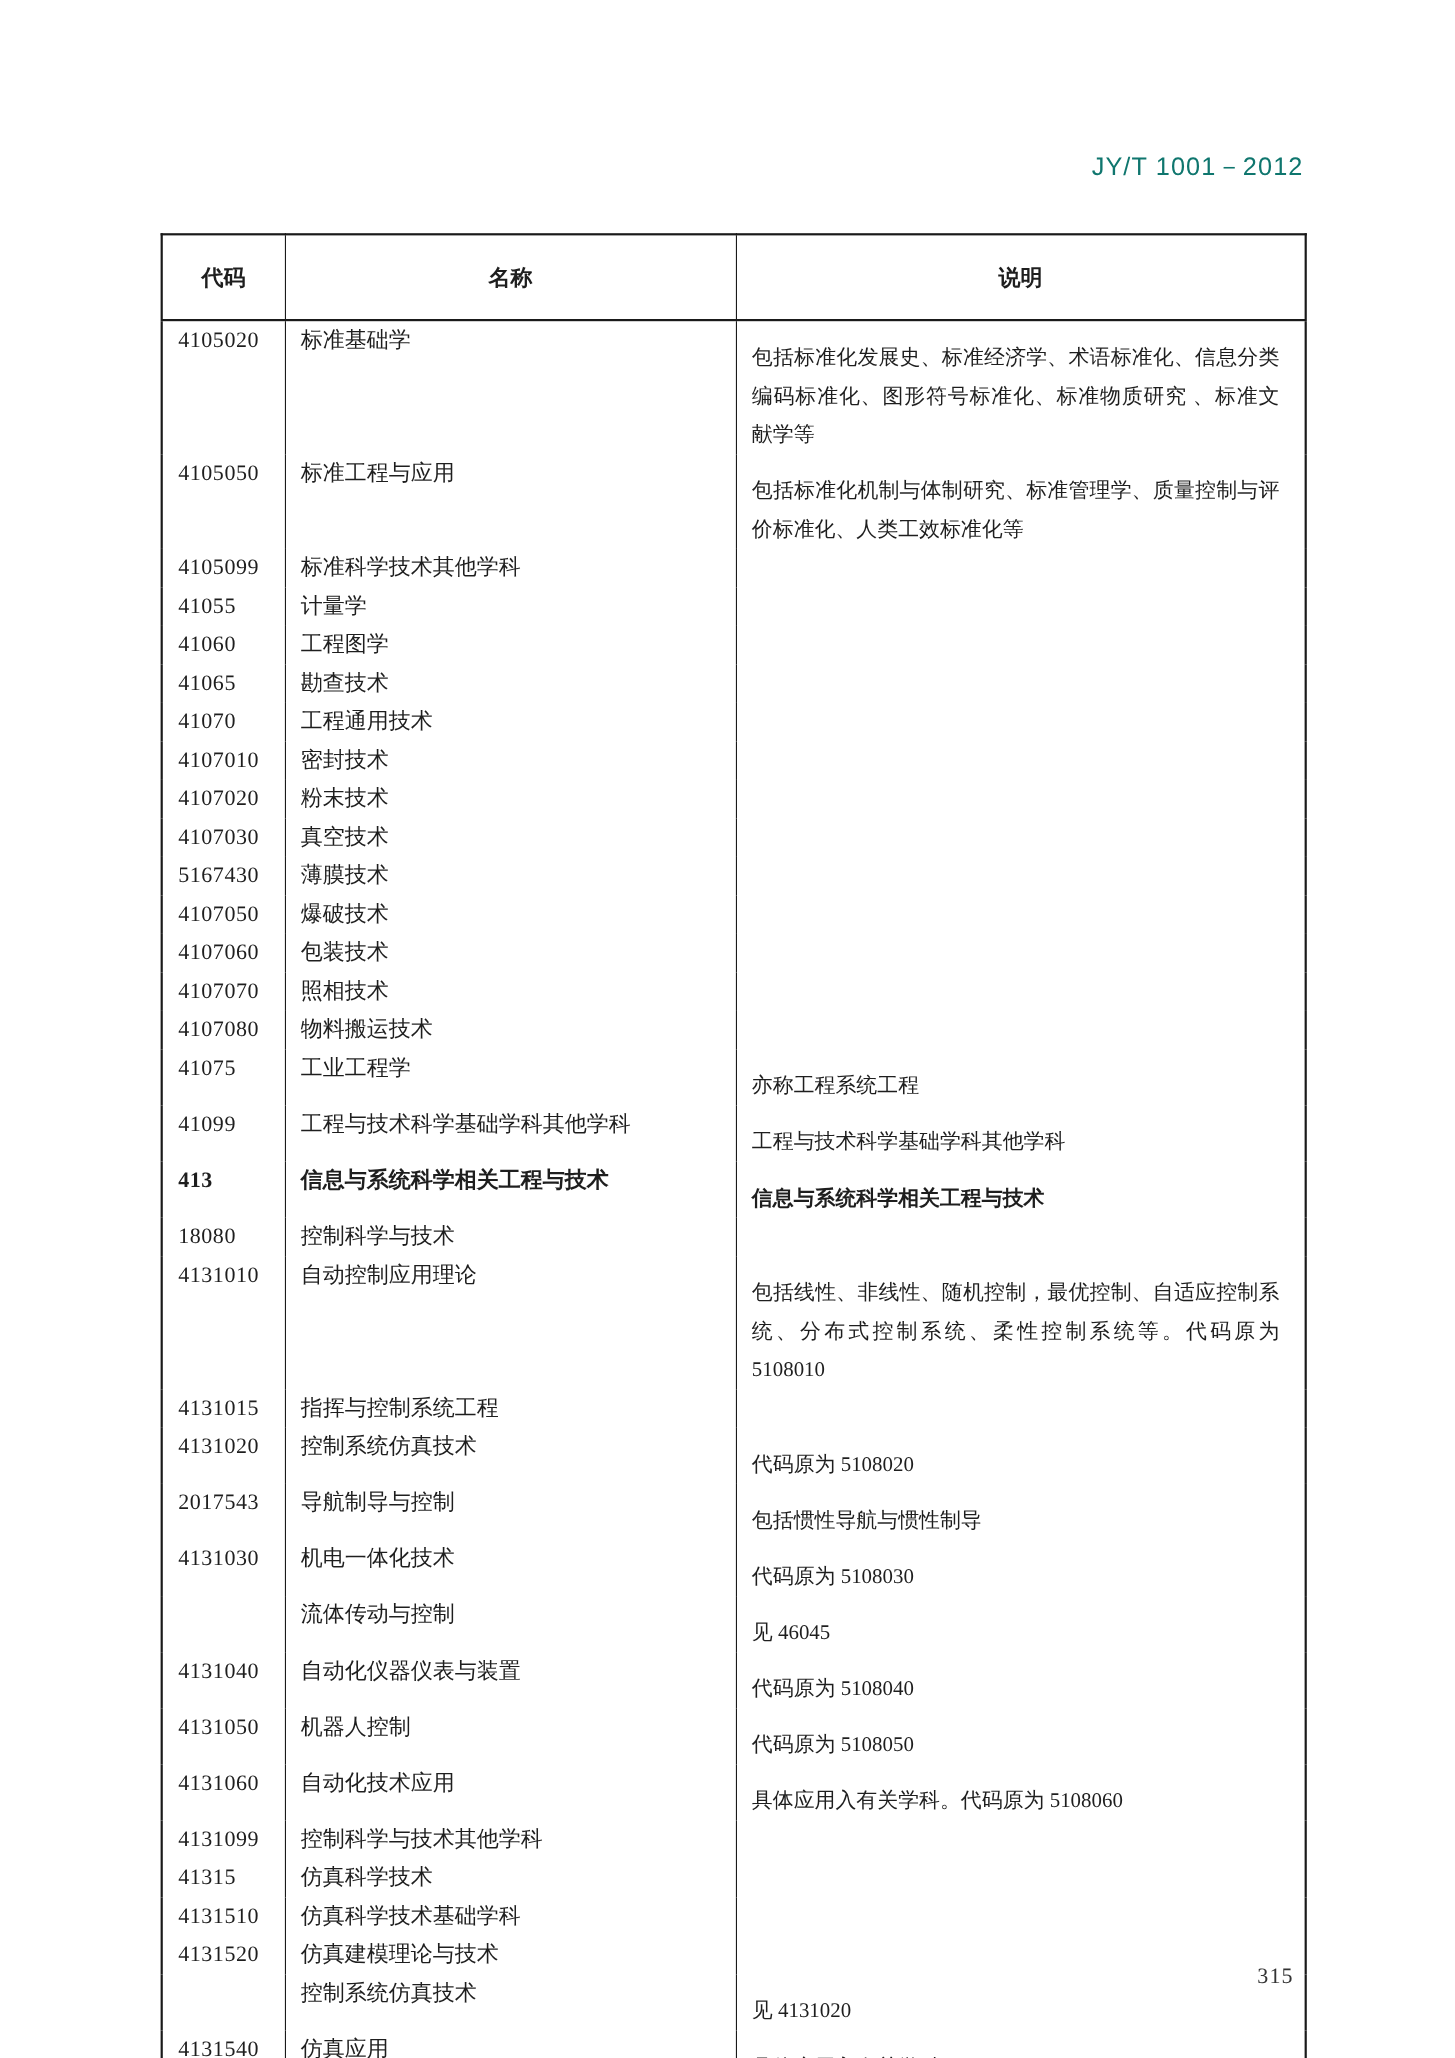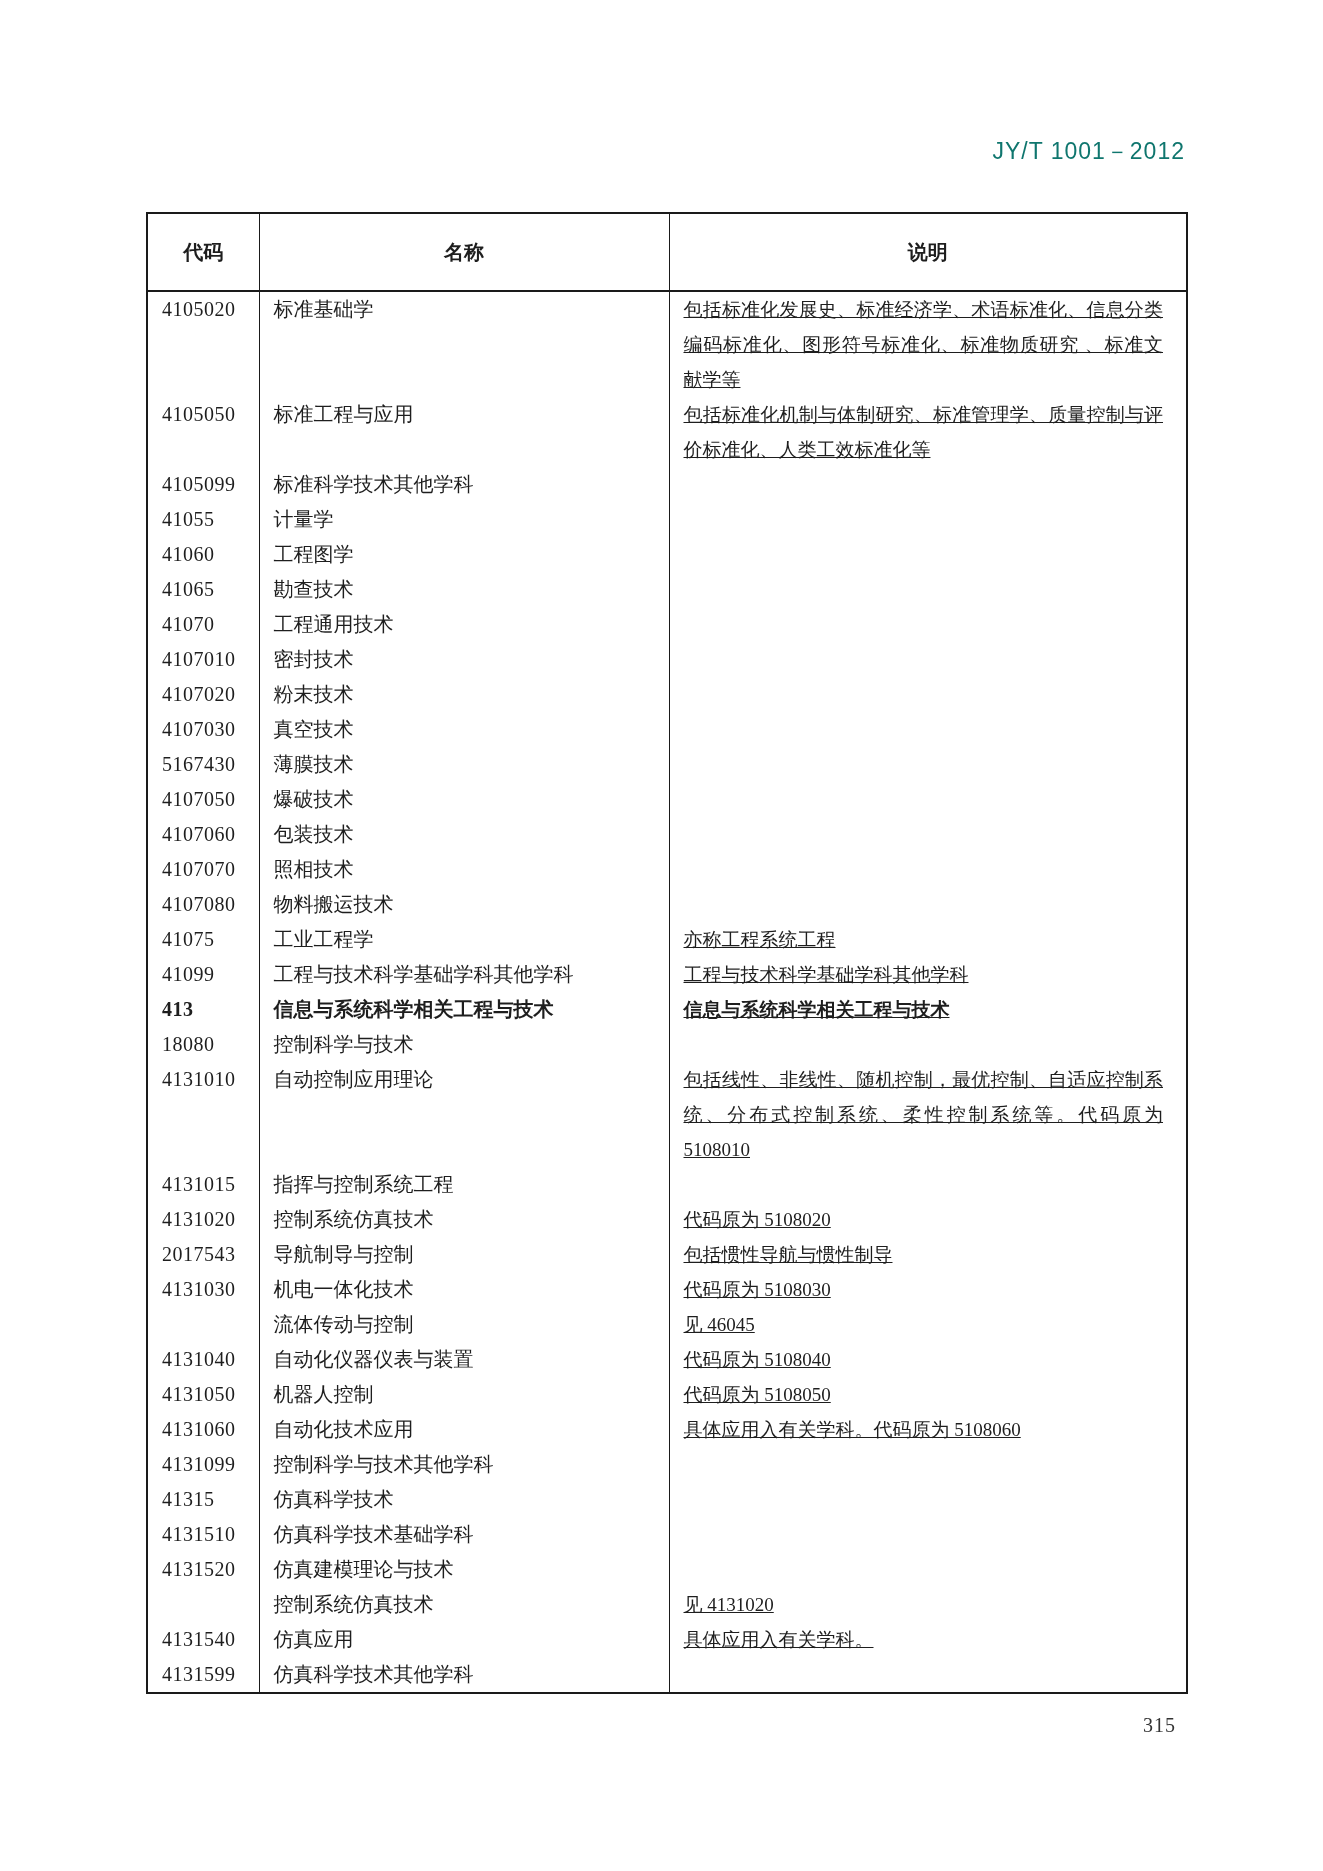--- a/index.html
+++ b/index.html
@@ -54,30 +54,29 @@
     font-size: 20px;
   }
   tbody td:first-child { border-left: none; }
   tbody td.code {
     font-size: 20px;
     letter-spacing: 0.5px;
   }
   tbody td.desc {
     font-size: 19px;
     text-align: justify;
-    padding: 0 23px 0 14px;
-    text-decoration: underline;
+    padding: 16px 23px 0 14px;
   }
   tbody tr.bold-row td {
     font-weight: bold;
     margin-top: 43px;
   }
   .page-number {
     position: absolute;
-    top: 1714px;
+    top: 1786px;
     left: 1143px;
     font-size: 20px;
     color: #333333;
     letter-spacing: 1px;
   }
 </style>
 </head>
 <body>
 
 <div class="doc-number">JY/T 1001－2012</div>

